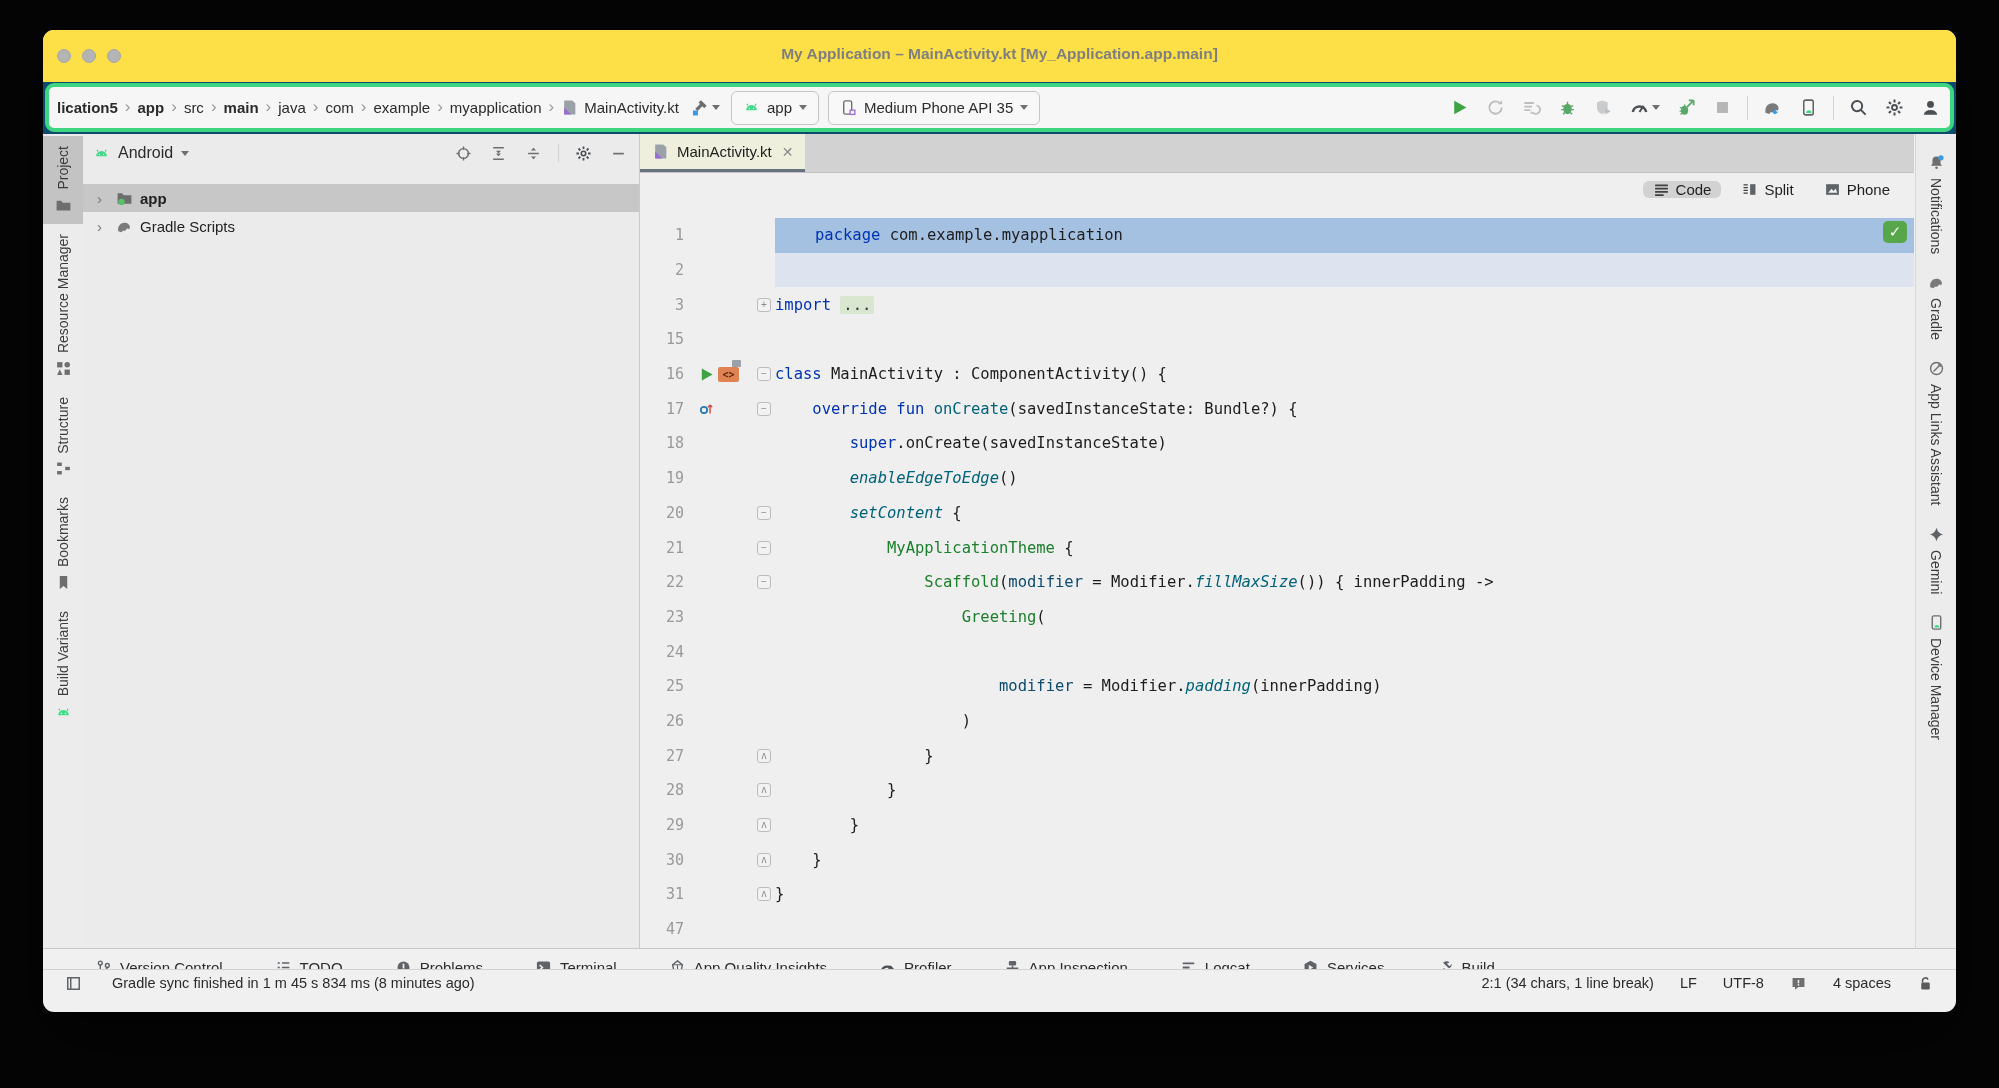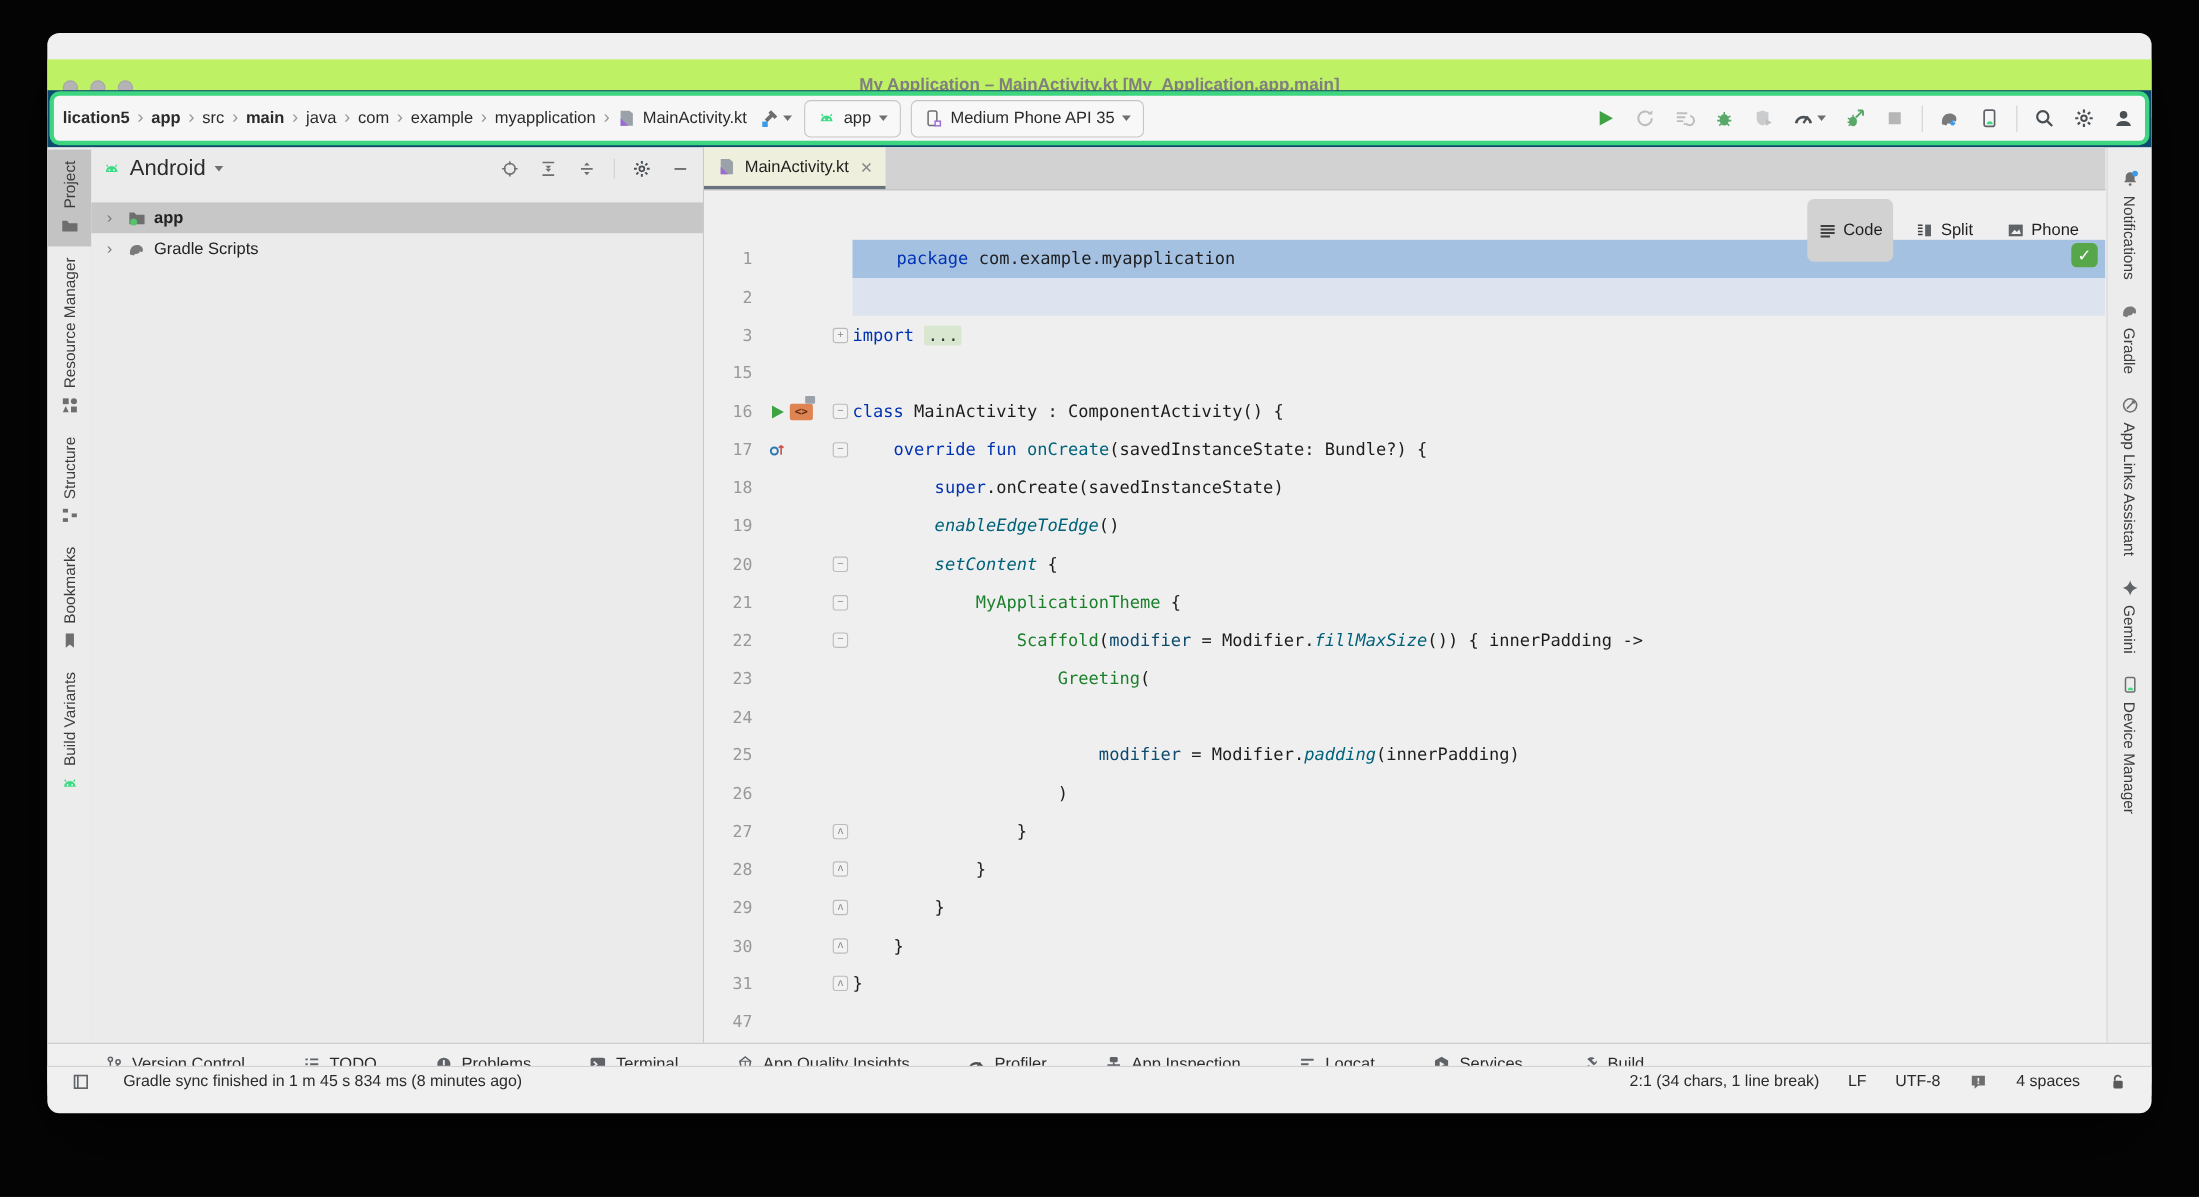--- a/index.html
+++ b/index.html
@@ -1,20 +1,20 @@
 <!DOCTYPE html>
 <html style="--annot: #3dd57f; --sel: #a4c1e2; --kw: #0033b3; --comp: #1b7f2c; --str: #067d17;"><head>
 <meta charset="utf-8">
 <style>
   html,body{margin:0;padding:0;background:#050505;width:1999px;height:1088px;overflow:hidden;
     font-family:"Liberation Sans",sans-serif;-webkit-font-smoothing:antialiased;}
   .window{position:absolute;left:43px;top:30px;width:1913px;height:982px;background:#f0f0f0;
     border-radius:11px;overflow:hidden;box-shadow:0 25px 70px rgba(0,0,0,.65);}
   
-  .titlebar{position:absolute;left:0;top:0;width:100%;height:52px;background:#bef264;border-bottom:1px solid #b6b6b6;margin-top:24px;}
+  .titlebar{position:absolute;left:0;top:0;width:100%;height:52px;background:#fde047;border-bottom:1px solid #b6b6b6;}
   .lights{position:absolute;left:14px;top:19px;display:flex;gap:11px;}
   .light{width:14px;height:14px;border-radius:50%;background:#b4b4b4;border:1px solid #a6a6a6;box-sizing:border-box;}
   .title{position:absolute;left:0;right:0;top:15px;text-align:center;font-size:15.5px;font-weight:bold;color:#7f7f7f;}
   
   .toolband{position:absolute;left:0;top:52px;width:100%;height:52px;background:#0c4a6e;}
   .greenframe{position:absolute;left:2px;right:2px;top:1px;bottom:2px;border:4px solid var(--annot,#3dd57f);border-radius:9px;
     display:flex;align-items:center;padding:0 8px;gap:9px;overflow:hidden;background:#f6f6f6;box-sizing:border-box;}
   .crumb{font-size:15px;color:#2b2b2b;white-space:nowrap;}
   .crumb.b{font-weight:bold;}
   .bsep{color:#9a9a9a;font-size:17px;margin:0 1px;transform:translateY(-1px);}
@@ -33,34 +33,34 @@
   .stripe.right{right:0;border-left:1px solid #d6d6d6;padding-top:10px;}
   .vtab{display:flex;flex-direction:column;align-items:center;gap:7px;padding:10px 0;width:40px;}
   .vtab.active{background:#c3c3c3;}
   .vlab{font-size:14px;color:#3c3c3c;white-space:nowrap;}
   .stripe.left .vlab{writing-mode:vertical-rl;transform:rotate(180deg);}
   .stripe.right .vlab{writing-mode:vertical-rl;}
   .stripe.left .vtab{flex-direction:column;}
   
   .panel{position:absolute;left:40px;top:104px;width:557px;bottom:64px;background:#ebebeb;border-right:1px solid #c9c9c9;box-sizing:border-box;}
   .phead{height:38px;display:flex;align-items:center;gap:8px;padding:0 10px;}
-  .phead .name{font-size:20px;color:#2b2b2b;}
+  .phead .name{font-size:16px;color:#2b2b2b;}
   .pacts{margin-left:auto;display:flex;align-items:center;gap:14px;}
   .trow{height:28px;display:flex;align-items:center;gap:7px;padding-left:14px;font-size:15px;color:#222;}
   .trow.sel{background:#c7c7c7;}
   .trow .lbl.b{font-weight:bold;}
   .twisty{color:#777;font-size:15px;width:12px;}
   
   .editor{position:absolute;left:597px;top:104px;right:42px;bottom:64px;background:#efefef;}
   .tabrow{position:absolute;left:0;top:0;right:0;height:38px;background:#d2d2d2;border-bottom:1px solid #c2c2c2;display:flex;}
   .tab{display:flex;align-items:center;gap:8px;padding:0 12px;background:#eef0dd;border-bottom:3px solid #68727e;box-sizing:border-box;font-size:15px;color:#1d1d1d;}
   .tabclose{color:#8a8a8a;font-size:14px;margin-left:2px;}
   .ebody{position:absolute;left:0;top:38px;right:0;bottom:0;overflow:hidden;}
   .modes{position:absolute;right:14px;top:9px;display:flex;gap:10px;align-items:center;z-index:5;}
-  .mode{display:flex;align-items:center;gap:6px;font-size:15px;color:#1f1f1f;padding:20px 10px;border-radius:6px;}
+  .mode{display:flex;align-items:center;gap:6px;font-size:15px;color:#1f1f1f;padding:0 10px;border-radius:6px;}
   .mode.active{background:#d2d2d2;}
   .checkwidget{position:absolute;right:7px;top:49px;width:24px;height:22px;background:#57a64a;border-radius:5px;color:#fff;
     font-size:15px;display:flex;align-items:center;justify-content:center;z-index:5;}
   .code{position:absolute;left:0;top:46px;right:0;}
   .cl{display:flex;height:34.7px;align-items:center;position:relative;}
   .gut{width:135px;flex:none;height:100%;display:flex;align-items:center;position:relative;}
   .lnum{width:44px;text-align:right;font-family:"DejaVu Sans Mono",monospace;font-size:15px;color:#999;flex:none;}
   .gicons{position:absolute;left:58px;display:flex;align-items:center;gap:3px;}
   .fold{position:absolute;right:4px;width:14px;height:14px;border:1px solid #bcbcbc;border-radius:3px;background:#f2f2f2;
     color:#8a8a8a;font-size:10px;line-height:12px;text-align:center;box-sizing:border-box;}

